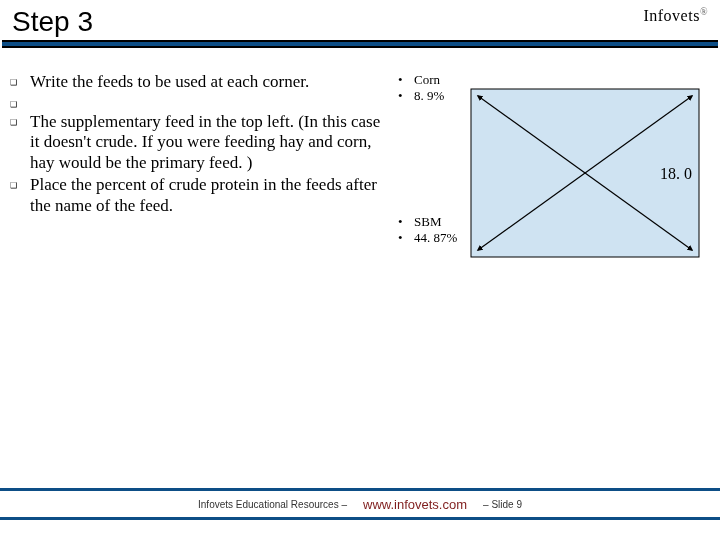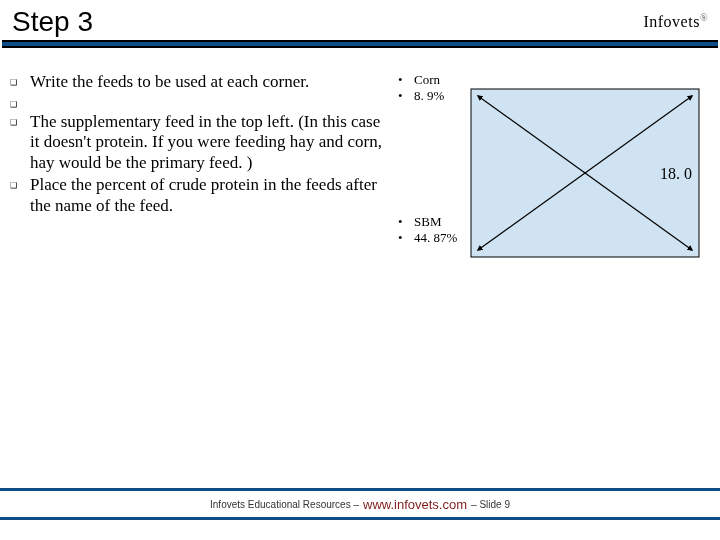--- a/index.html
+++ b/index.html
@@ -25,24 +25,24 @@
   .lab-group .row{display:flex}
   .lab-group .blt{width:16px}
   .diagram{position:relative;width:240px}
   .square{position:absolute;left:0;top:16px}
   .center-label{position:absolute;font-size:16px}
   .footer{
     position:absolute;left:0;right:0;bottom:20px;height:26px;
     border-top:3px solid #0d4e86;border-bottom:3px solid #0d4e86;
     font-family:Arial,Helvetica,sans-serif;
     font-size:10px;color:#333;
-    display:flex;align-items:center;justify-content:center;gap:4px
+    display:flex;align-items:center;justify-content:center;gap:16px
   }
   .footer .url{color:#7f1d1d;font-size:13px}
-  .flexrow{display:flex;justify-content:space-between;align-items:center}
+  .flexrow{display:flex;justify-content:space-between;align-items:flex-start}
 </style>
 </head>
 <body>
 
 <div class="title-bar flexrow">
   <span class="title">Step 3</span>
   <span class="brand">
     <span>Infovets</span><span class="rmark">®</span>
   </span>
 </div>
@@ -53,21 +53,21 @@
     <ul class="qlist">
       <li>
         <span class="qbullet">❑</span>
         <span>Write the feeds to be used at each corner.</span>
       </li>
       <li>
         <span class="qbullet">❑</span>
       </li>
       <li>
         <span class="qbullet">❑</span>
-        <span>The supplementary feed in the top left. (In this case it doesn't protein. If you were feeding hay and corn, hay would be the primary feed. )</span>
+        <span>The supplementary feed in the top left. (In this case it doesn't crude. If you were feeding hay and corn, hay would be the primary feed. )</span>
       </li>
       <li>
         <span class="qbullet">❑</span>
         <span>Place the percent of crude protein in the feeds after the name of the feed.</span>
       </li>
     </ul>
   </div>
 
   <div class="right">
     <div class="labels">

